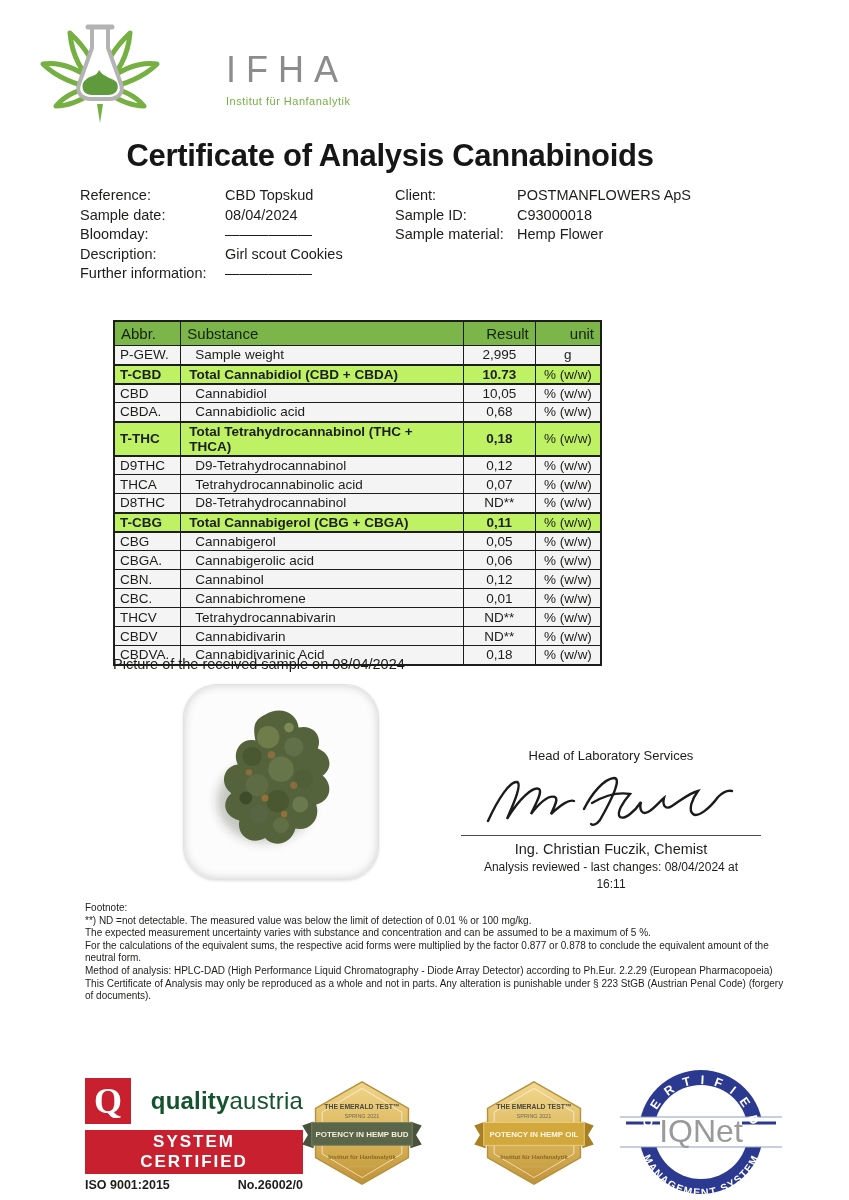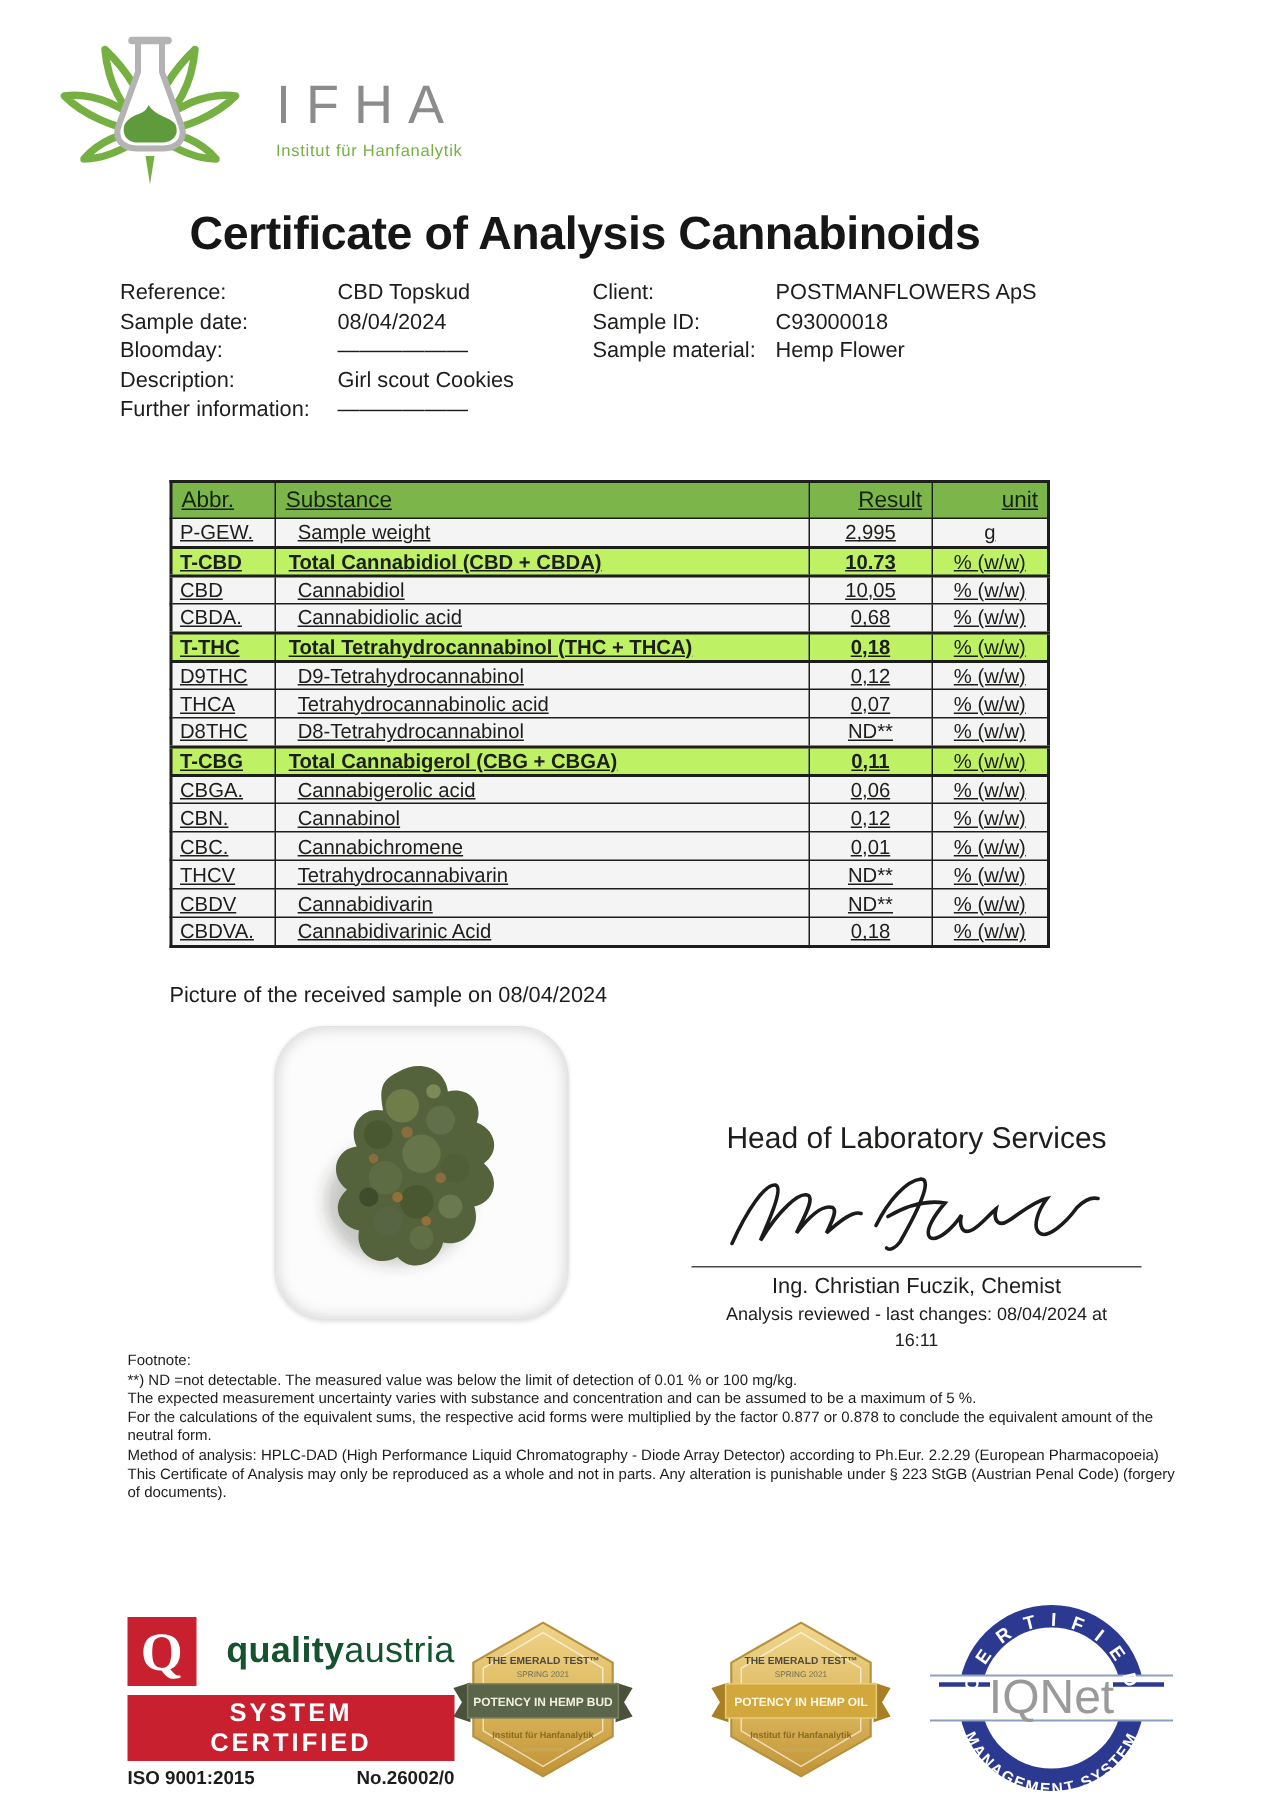--- a/index.html
+++ b/index.html
@@ -1,20 +1,20 @@
 <!DOCTYPE html>
 <html><head>
 <meta charset="utf-8">
 <style>
   * { margin:0; padding:0; box-sizing:border-box; }
   body { background:#ffffff; font-family:"Liberation Sans", sans-serif; color:#1d1d1b; }
   .page { position:relative; width:849px; height:1200px; background:#ffffff; overflow:hidden; margin:0 auto; }
 
   
-  .logo-wrap { position:absolute; left:32px; top:20px; width:400px; height:110px; display:flex; align-items:center; }
+  .logo-wrap { position:absolute; left:32px; top:20px; width:400px; height:110px; display:flex; align-items:center;gap:42px; }
   .logo-svg { width:138px; height:110px; }
   .wordmark { margin-left:14px; margin-top:6px; }
   .wordmark .acronym { font-size:36px; letter-spacing:10px; color:#8c8c8c; font-weight:400; }
   .wordmark .subtitle { font-size:11px; color:#76b043; margin-top:4px; letter-spacing:0.5px; }
 
   .contact { position:absolute; left:635px; top:22px; width:200px; color:#9b9b9b; font-size:11px; line-height:15px; }
   .contact .contact-name { font-size:15px; color:#8f8f8f; line-height:19px; margin-bottom:2px; }
 
   
   .doc-title { position:absolute; left:0; top:138px; width:780px; text-align:center;
@@ -23,22 +23,22 @@
   
   .info { position:absolute; left:80px; top:186px; width:700px; font-size:14.5px; }
   .info-row { display:flex; line-height:19.5px; }
   .info-col-left { position:absolute; left:0; top:0; width:320px; }
   .info-col-right { position:absolute; left:315px; top:0; width:360px; }
   .info-label { width:145px; flex:0 0 145px; }
   .info-col-right .info-label { width:122px; flex:0 0 122px; }
   .info-value { white-space:nowrap; }
 
   
-  table.results { position:absolute; left:113px; top:320px; width:587px; border-collapse:collapse;
-                  font-size:13.5px; border:2px solid #1d1d1b;text-decoration:underline; }
+  table.results { position:absolute; left:113px; top:320px; width:489px; border-collapse:collapse;
+                  font-size:13.5px; border:2px solid #1d1d1b; }
   table.results th, table.results td { border:1px solid #1d1d1b; padding:1px 6px; }
   table.results thead th { background:#7cb64a; font-size:15px; font-weight:500; text-align:left;
                            padding:3px 6px; color:#14220a; }
   table.results thead th.c { text-align:right; }
   table.results td { background:#f4f4f4; height:19px; }
   table.results td.abbr { width:70px; padding-left:5px; }
   table.results td.substance { width:357px; padding-left:14px; }
   table.results td.result { width:82px; text-align:center; }
   table.results td.unit { width:78px; text-align:center; font-weight:400 !important; }
   table.results tr.bold-row td { background:#bef264; font-weight:700; border-top-width:2px; border-bottom-width:2px; }
@@ -48,21 +48,21 @@
 
   
   .photo { position:absolute; left:183px; top:684px; width:196px; height:196px; }
   .dish { position:absolute; inset:0; background:#fcfcfc; border-radius:34px;
           box-shadow: inset 0 0 10px rgba(0,0,0,0.18), 0 1px 3px rgba(0,0,0,0.12);
           border:1px solid #e2e2e2; }
   .bud-svg { position:absolute; left:18px; top:14px; width:160px; height:168px; }
 
   
   .sig-block { position:absolute; left:452px; top:748px; width:318px; text-align:center; }
-  .sig-role { font-size:20px; }
+  .sig-role { font-size:13px; }
   .sig-svg { width:262px; height:62px; margin-top:6px; }
   .sig-line { border:none; border-top:1px solid #4a4a4a; width:300px; margin:0 auto; }
   .sig-name { font-size:14.5px; margin-top:5px; }
   .sig-reviewed { font-size:12px; line-height:17px; margin-top:2px; }
 
   
   .footnote { position:absolute; left:85px; top:902px; width:700px; font-size:10px; line-height:12.6px; color:#1d1d1b; }
 
   
   .qa { position:absolute; left:85px; top:1078px; width:218px; }
@@ -217,20 +217,26 @@
       <td class="unit">% (w/w)</td>
     </tr>
 
     <tr class="bold-row">
       <td class="abbr">T-CBG</td>
       <td class="substance">Total Cannabigerol (CBG + CBGA)</td>
       <td class="result">0,11</td>
       <td class="unit">% (w/w)</td>
     </tr>
 
+    <tr>
+      <td class="abbr">CBG</td>
+      <td class="substance">Cannabigerol</td>
+      <td class="result">0,05</td>
+      <td class="unit">% (w/w)</td>
+    </tr>
 
     <tr>
       <td class="abbr">CBGA.</td>
       <td class="substance">Cannabigerolic acid</td>
       <td class="result">0,06</td>
       <td class="unit">% (w/w)</td>
     </tr>
 
     <tr>
       <td class="abbr">CBN.</td>

